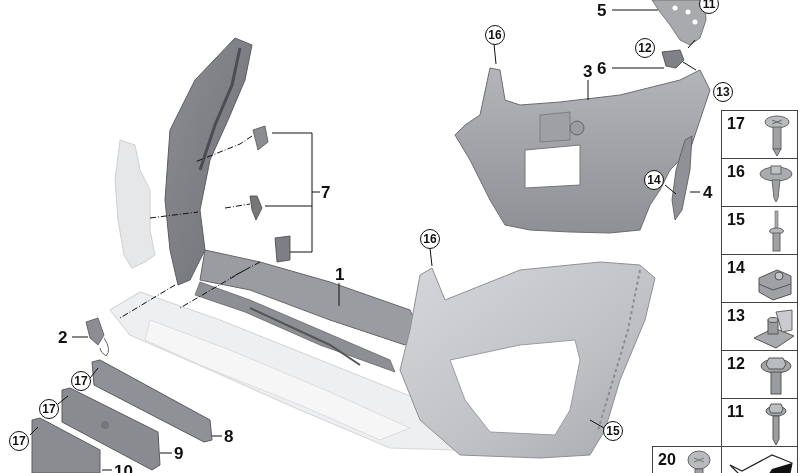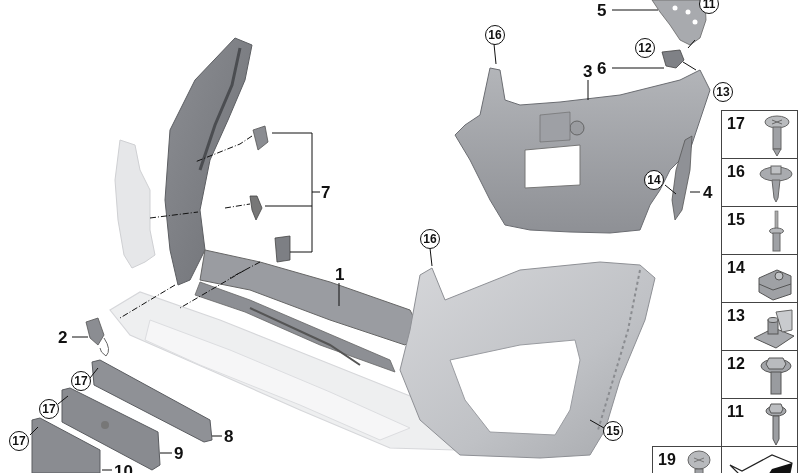--- a/index.html
+++ b/index.html
@@ -214,21 +214,21 @@
       <path d="M14,15 L20,15 L20,38 L17,44 L14,38 Z" fill="#9c9ea2" stroke="#555"></path>
     </svg>
   </div>
   <div class="legend-cell" style="left:721px;top:446px;width:77px;height:30px">
     <svg width="70" height="28" style="left:4px;top:2px">
       <path d="M4,16 L16,22 L46,6 L66,14 L64,24 L40,26 L16,28 Z" fill="#fff" stroke="#222" stroke-width="1.2"></path>
       <path d="M46,20 L66,14 L64,24 L42,26 Z" fill="#111"></path>
     </svg>
   </div>
   <div class="legend-cell" style="left:652px;top:446px;width:70px;height:30px">
-    <span class="ln">19</span>
+    <span class="ln">20</span>
     <svg width="30" height="28" style="left:32px;top:2px">
       <ellipse cx="14" cy="11" rx="11" ry="9" fill="#b8babd" stroke="#666"></ellipse>
       <path d="M9,9 L19,13 M9,13 L19,9" stroke="#777"></path>
       <rect x="10" y="20" width="8" height="8" fill="#9fa1a5" stroke="#666"></rect>
     </svg>
   </div>
 </div>
 </div>
 
 </body></html>

